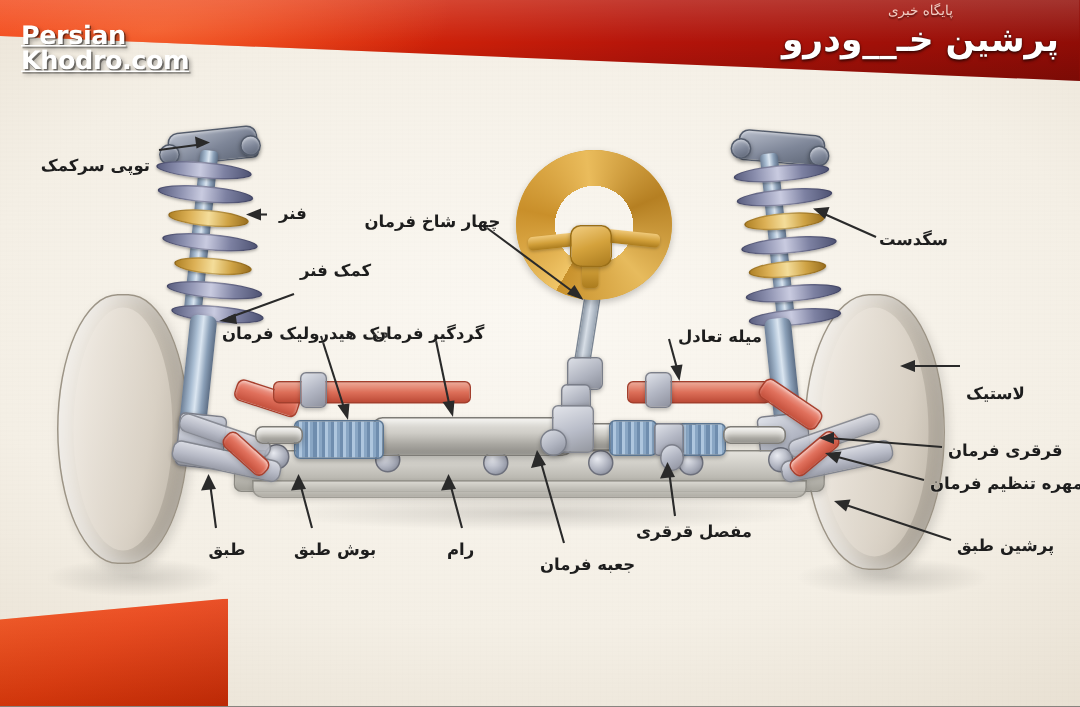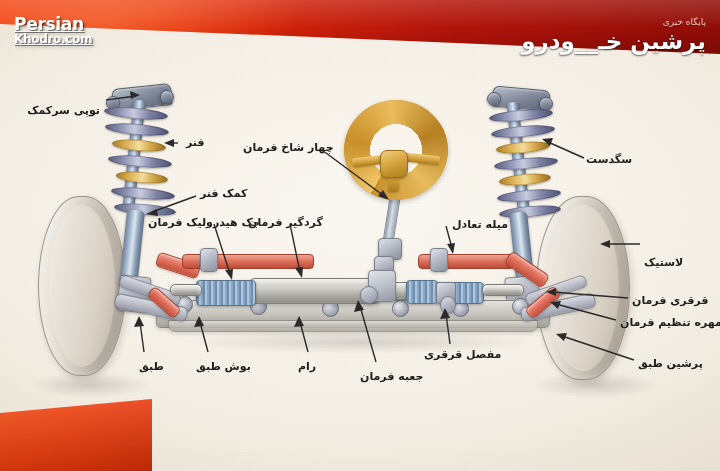--- a/index.html
+++ b/index.html
@@ -32,21 +32,21 @@
   .banner::after{
     content:"";position:absolute;inset:0;
     background:linear-gradient(180deg,rgba(255,255,255,.16),rgba(255,255,255,0) 46%,rgba(0,0,0,.18));
   }
   .banner-shine{
     position:absolute;top:-30px;left:-40px;width:360px;height:120px;
     background:radial-gradient(ellipse at 40% 40%, rgba(255,130,70,.55), rgba(255,130,70,0) 65%);
     transform:rotate(-4deg);
   }
   .brand{
-    position:absolute;right:14px;top:18px;text-align:right;line-height:1;z-index:4;
+    position:absolute;right:14px;top:4px;text-align:center;line-height:1;z-index:4;
     direction:rtl;
   }
   .brand-small{
     font-size:9px;color:#f7d9cf;letter-spacing:.5px;
     text-shadow:0 1px 1px rgba(0,0,0,.45);
     margin-bottom:3px;opacity:.92;
   }
   .brand-main{
     font-size:23px;font-weight:bold;color:#ffffff;
     text-shadow:0 1px 2px rgba(0,0,0,.55), 0 0 1px rgba(0,0,0,.8);
@@ -63,21 +63,21 @@
     content:"";position:absolute;inset:0;
     background:linear-gradient(180deg,rgba(255,255,255,.12),rgba(0,0,0,.12));
   }
   .logo-txt{
     position:absolute;left:14px;top:16px;z-index:3;direction:ltr;text-align:left;
     font-weight:bold;color:#ffffff;line-height:1.02;
     text-shadow:1px 1px 0 rgba(0,0,0,.45), 2px 2px 3px rgba(0,0,0,.3);
     text-decoration:underline;
   }
   .logo-l1{font-size:17px;letter-spacing:-.3px;}
-  .logo-l2{font-size:12px;letter-spacing:-.3px;}
+  .logo-l2{font-size:17px;letter-spacing:-.3px;}
   
   .lbl{
     position:absolute;direction:rtl;white-space:nowrap;
     font-size:11px;font-weight:bold;color:#1d1d1d;
     text-shadow:0 0 1px rgba(242,237,228,.9);
     letter-spacing:0px;
   }
   
   .svg-layer{position:absolute;inset:0;width:720px;height:471px;pointer-events:none;}
   
@@ -370,21 +370,21 @@
       <polygon points="358,300 354,312 364,310" fill="#2a2a2a" stroke="none"></polygon>
 
       <line x1="450" y1="344" x2="446" y2="314"></line>
       <polygon points="445,308 440,319 450,318" fill="#2a2a2a" stroke="none"></polygon>
     </g>
   </svg>
 
   <div>
     <div class="lbl" style="right:620px;top:104px;">توپی سرکمک</div>
     <div class="lbl" style="left:186px;top:136px;">فنر</div>
-    <div class="lbl" style="left:200px;top:187px;">کمک فنر</div>
+    <div class="lbl" style="left:200px;top:174px;">کمک فنر</div>
     <div class="lbl" style="left:243px;top:141px;">چهار شاخ فرمان</div>
     <div class="lbl" style="left:148px;top:216px;">جک هیدرولیک فرمان</div>
     <div class="lbl" style="left:248px;top:216px;">گردگیر فرمان</div>
     <div class="lbl" style="left:432px;top:218px;margin-left:20px;">میله تعادل</div>
     <div class="lbl" style="left:586px;top:153px;">سگدست</div>
     <div class="lbl" style="left:644px;top:256px;">لاستیک</div>
     <div class="lbl" style="left:632px;top:294px;">قرقری فرمان</div>
     <div class="lbl" style="left:620px;top:316px;">مهره تنظیم فرمان</div>
     <div class="lbl" style="left:638px;top:357px;">پرشین طبق</div>
     <div class="lbl" style="left:139px;top:360px;">طبق</div>

